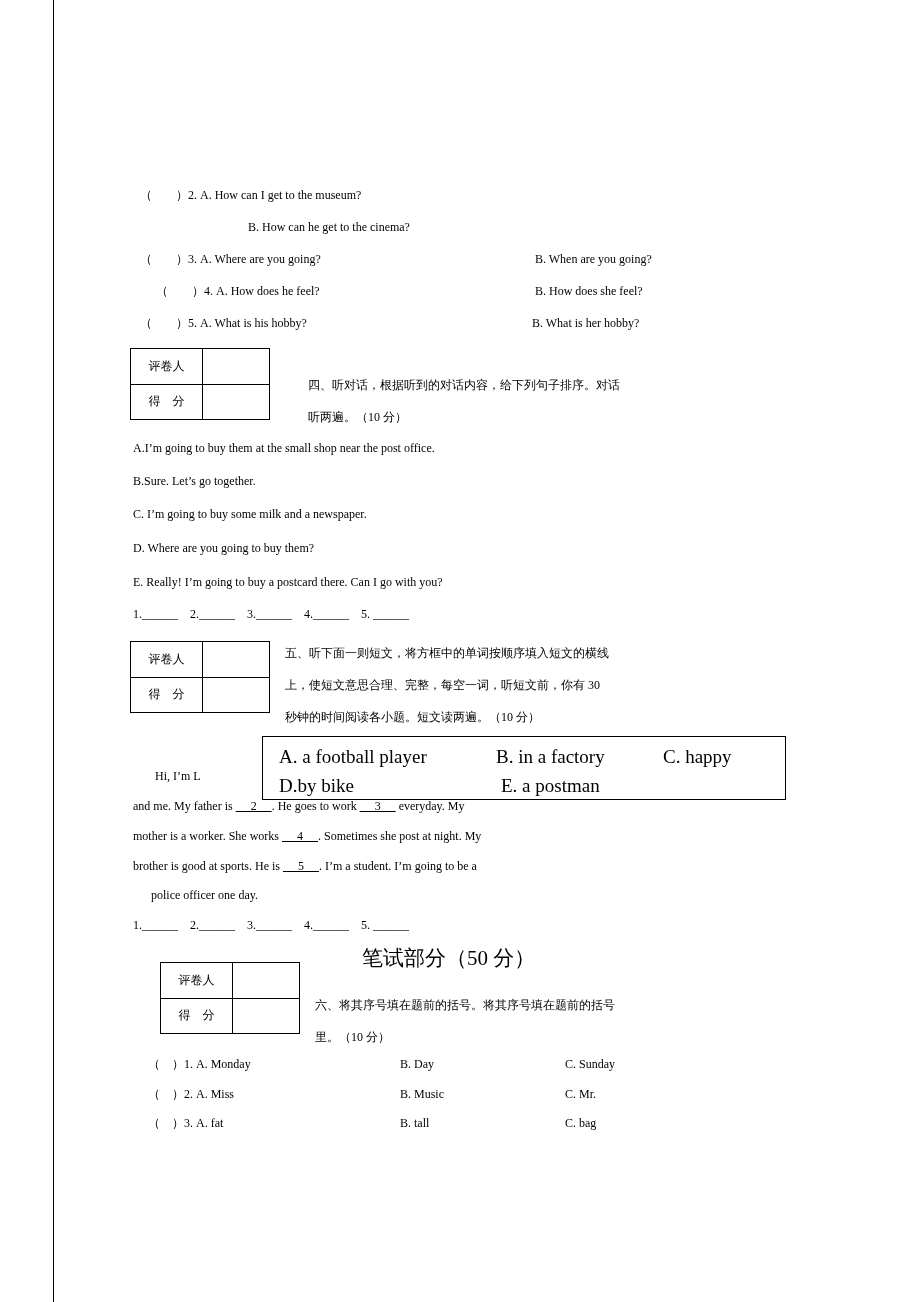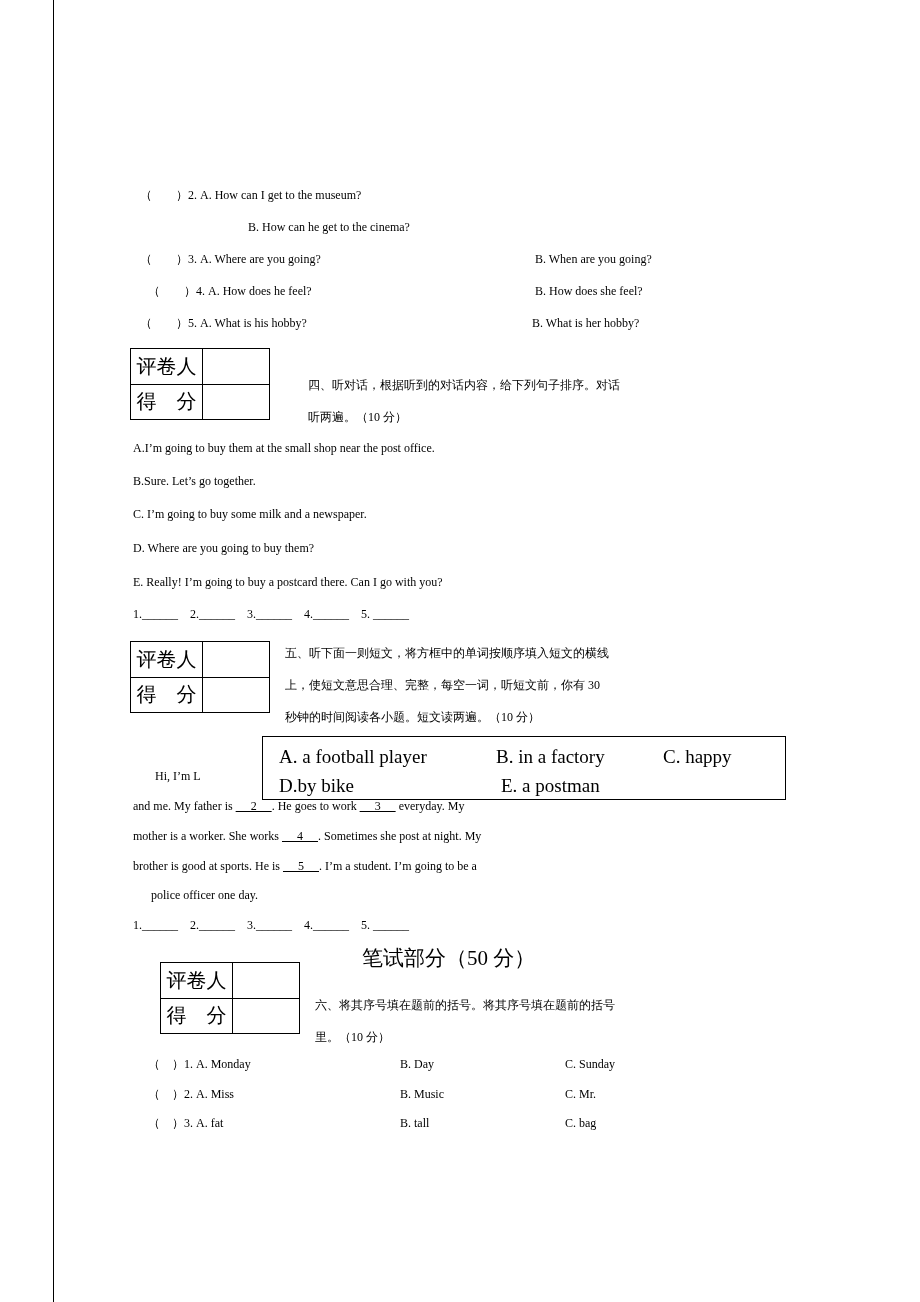--- a/index.html
+++ b/index.html
@@ -6,37 +6,37 @@
   html,body { background:#ffffff; }
   body { font-family:"Liberation Serif","DejaVu Serif",serif; color:#000; }
   .page { position:relative; width:920px; height:1302px; background:#fff; overflow:hidden; }
   .vline { position:absolute; left:53px; top:0; width:1px; height:1302px; background:#000; }
   .t { position:absolute; font-size:12px; line-height:25px; white-space:pre; }
   .u { text-decoration:underline; }
   .heading { position:absolute; font-size:21px; font-weight:normal; white-space:pre; }
   .scorebox { position:absolute; width:140px; height:72px; border:1px solid #000; display:flex; flex-direction:column; background:#fff; }
   .sb-row { flex:1; display:flex; }
   .sb-row + .sb-row { border-top:1px solid #000; }
-  .sb-label { width:72px; border-right:1px solid #000; display:flex; align-items:center; justify-content:center; font-size:20px; white-space:pre;text-align:center; }
+  .sb-label { width:72px; border-right:1px solid #000; display:flex; align-items:center; justify-content:center; font-size:12px; white-space:pre;text-align:center; }
   .sb-cell { flex:1; }
   .wordbank { position:absolute; left:262px; top:736px; width:524px; height:64px; border:1px solid #000; background:#fff; }
   .wb-item { position:absolute; font-size:19px; white-space:pre; }
 </style>
 </head>
 <body>
 
 <div class="page">
 
   <div class="vline"></div>
 
   <div class="t" style="left:140px; top:183px">（　　）2. A. How can I get to the museum?</div>
   <div class="t" style="left:248px; top:215px">B. How can he get to the cinema?</div>
   <div class="t" style="left:140px; top:247px">（　　）3. A. Where are you going?</div>
   <div class="t" style="left:535px; top:247px">B. When are you going?</div>
-  <div class="t" style="left:148px; top:279px">（　　）4. A. How does he feel?</div>
+  <div class="t" style="left:156px; top:279px">（　　）4. A. How does he feel?</div>
   <div class="t" style="left:535px; top:279px">B. How does she feel?</div>
   <div class="t" style="left:140px; top:311px">（　　）5. A. What is his hobby?</div>
   <div class="t" style="left:532px; top:311px">B. What is her hobby?</div>
 
   <div class="scorebox" style="left:130px; top:348px">
     <div class="sb-row">
       <div class="sb-label">评卷人</div>
       <div class="sb-cell"></div>
     </div>
     <div class="sb-row">

